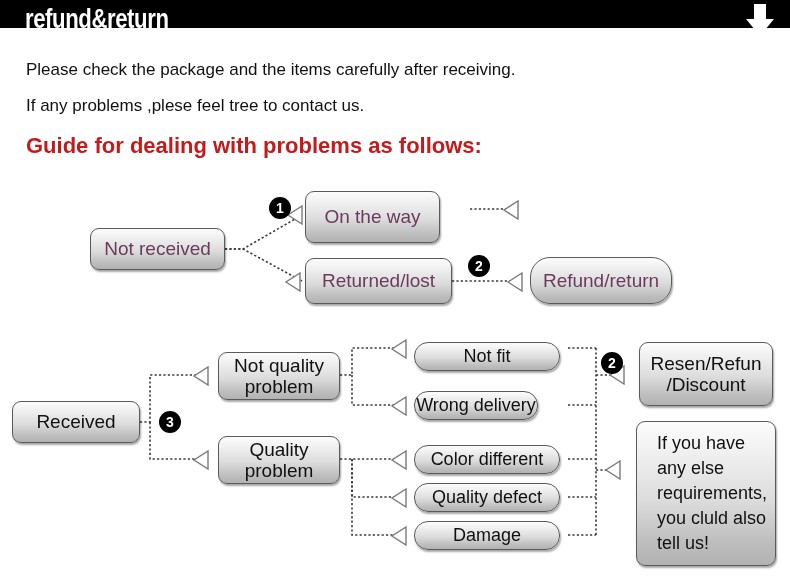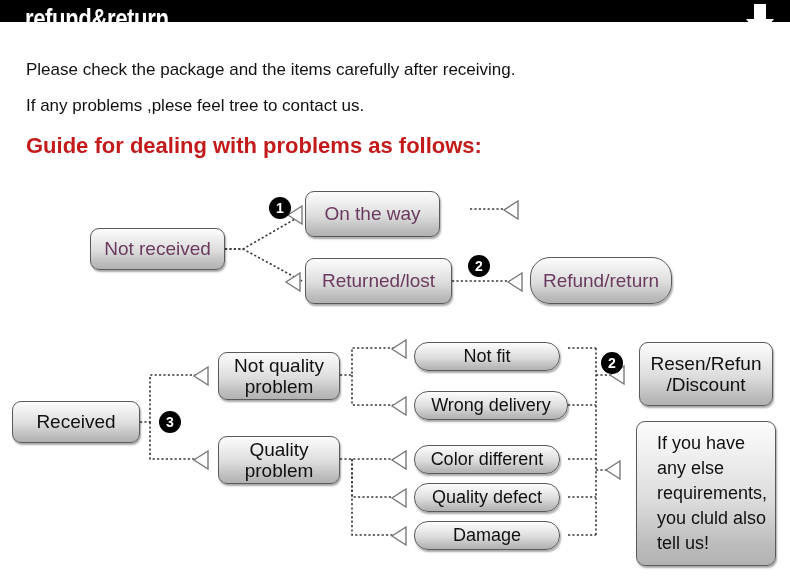--- a/index.html
+++ b/index.html
@@ -6,21 +6,21 @@
   body{
     width:790px;height:585px;
     font-family:"Liberation Sans","DejaVu Sans",sans-serif;
     color:#111;
     overflow:hidden;
   }
   #page{position:relative;width:790px;height:585px;background:#ffffff;box-sizing:border-box;}
 
   
   .header-bar{
-    position:absolute;left:0;top:0;width:790px;height:22px;
+    position:absolute;left:0;top:0;width:790px;height:28px;
     background:#000000;
   }
   .header-title{
     position:absolute;left:25px;top:4px;
     font-family:"Liberation Sans Narrow","Liberation Sans",sans-serif;
     font-weight:bold;font-size:27px;letter-spacing:-0.5px;
     color:#ffffff;
     transform:scaleX(0.82);transform-origin:left center;
     white-space:nowrap;
   }
@@ -121,21 +121,21 @@
     <path class="wire" d="M596,348 L596,535"></path>
 
     <path class="wire" d="M596,375 L624,375"></path>
     <polygon class="ahead" points="624,366 624,384 610,375"></polygon>
     <path class="wire" d="M596,470 L620,470"></path>
     <polygon class="ahead" points="620,461 620,479 606,470"></polygon>
   </svg>
 
   <div class="box purple" style="left:90px;top:228px;width:135px;height:42px;">Not received</div>
 
-  <div class="box purple" style="left:305px;top:191px;width:135px;height:46px;">On the way</div>
+  <div class="box purple" style="left:305px;top:191px;width:135px;height:52px;">On the way</div>
 
   <div class="box purple" style="left:305px;top:258px;width:147px;height:46px;">Returned/lost</div>
 
 
   <div class="box purple" style="left:530px;top:257px;width:142px;height:47px;border-radius:20px;">Refund/return</div>
 
   <div class="marker" style="left:269px;top:197px;">1</div>
 
   <div class="marker" style="left:468px;top:255px;">2</div>
 
@@ -144,21 +144,21 @@
   <div class="marker" style="left:159px;top:411px;">3</div>
 
   <div class="box" style="left:218px;top:352px;width:122px;height:48px;">Not quality
 problem</div>
 
   <div class="box" style="left:218px;top:436px;width:122px;height:48px;">Quality
 problem</div>
 
   <div class="box pill" style="left:414px;top:334px;width:146px;height:29px;margin-top:8px;">Not fit</div>
 
-  <div class="box pill" style="left:414px;top:391px;width:154px;height:29px;">Wrong delivery</div>
+  <div class="box pill" style="left:414px;top:391px;width:124px;height:29px;">Wrong delivery</div>
 
   <div class="box pill" style="left:414px;top:445px;width:146px;height:29px;">Color different</div>
 
   <div class="box pill" style="left:414px;top:483px;width:146px;height:29px;">Quality defect</div>
 
   <div class="box pill" style="left:414px;top:521px;width:146px;height:29px;">Damage</div>
 
   <div class="marker" style="left:601px;top:352px;">2</div>
 
   <div class="box" style="left:639px;top:342px;width:134px;height:64px;font-size:19px;">Resen/Refun

